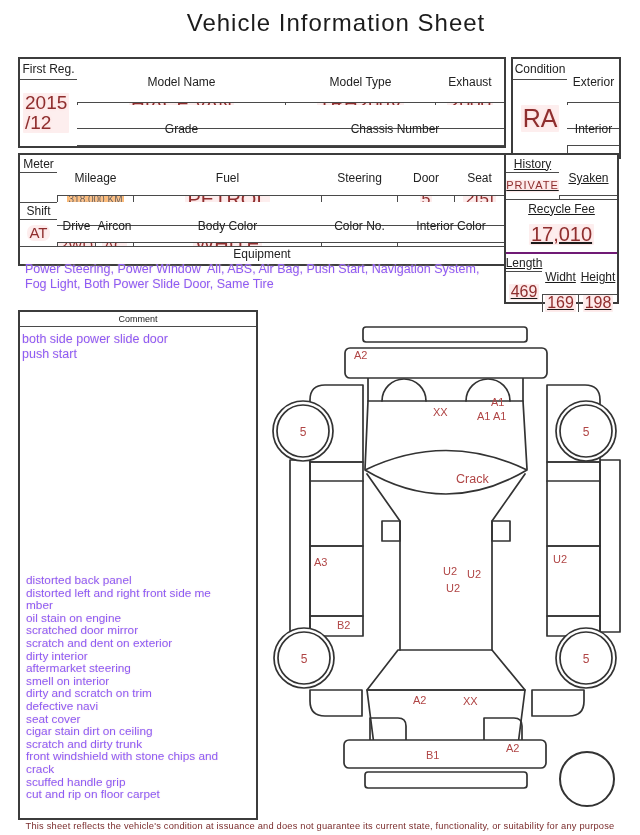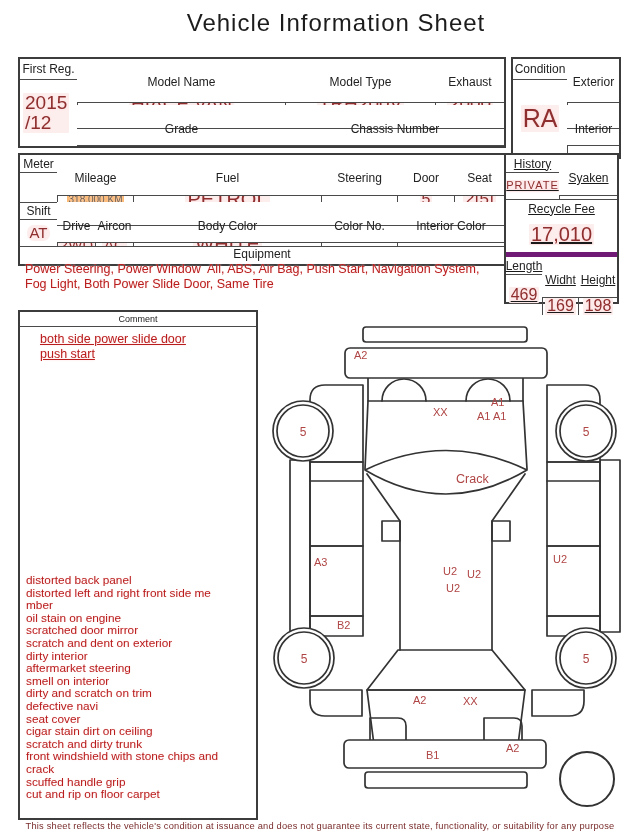--- a/index.html
+++ b/index.html
@@ -22,21 +22,21 @@
   .cell { display:flex; align-items:center; justify-content:center; text-align:center; overflow:hidden; }
   .bl { border-left:1px solid #4a4a4a;margin-top:23px; }
   .bt { border-top:1px solid #4a4a4a; }
 
   .red-val {
     color:#8e2e2e;
     text-shadow:0 0 3px #ffd6d6;
     background:#fdeeee;
     padding:0 2px; line-height:1.05; border-radius:1px;
   }
-  .note-red { color:#b91c1c; text-shadow:0 0 2px #ffe0e0; }
+  .note-red { color:#8b5cf6; text-shadow:0 0 2px #ffe0e0; }
   .grayish  { color:#6d5e50; text-shadow:0 0 2px #f5dede; }
 
   .fs20 { font-size:20px; } .fs19 { font-size:19px; } .fs25 { font-size:25px; }
   .fs17 { font-size:17px; } .fs16 { font-size:16px; } .fs15 { font-size:15px;border-radius:7px; }
   .fs11 { font-size:11px; letter-spacing:1px; } .fs10 { font-size:10px; }
 
   .multiline { white-space:pre-line; }
 
   
   #box-main1 { left:18px; top:57px; width:488px; height:91px;
@@ -47,29 +47,29 @@
     display:grid; grid-template-columns:54px 1fr;
     grid-template-rows:20px 26px 17px 1fr; }
   
   #box-main2 { left:18px; top:153px; width:488px; height:113px;
     display:grid; grid-template-columns:37px 38px 38px 188px 76px 57px 1fr;
     grid-template-rows:17px 30px 17px 27px 14px 1fr; }
   
   #box-right2 { left:504px; top:153px; width:115px; height:151px; display:flex; flex-direction:column;text-decoration:underline; }
   #hs-grid   { display:grid; grid-template-columns:53px 1fr; grid-template-rows:17px 27px; }
   #recycle   { border-top:1px solid #4a4a4a; }
-  #size-grid { border-top:5px solid #701a75; flex:1;
+  #size-grid { border-top:2px solid #701a75; flex:1;
     display:grid; grid-template-columns:36px 36px 1fr; grid-template-rows:17px 1fr; }
 
   
   #box-notes { left:18px; top:310px; width:240px; height:510px; display:flex; flex-direction:column; }
   .strip-hdr { height:15px; flex:0 0 15px; font-size:9px; display:flex; align-items:center; justify-content:center; }
   .strip-bb { border-bottom:1px solid #4a4a4a; }
   .strip-bt { border-top:1px solid #4a4a4a; }
-  #comment-area { flex:0 0 241px; padding:5px 20px; font-size:12.5px; line-height:15px;text-decoration:underline; }
+  #comment-area { flex:0 0 241px; padding:5px 2px; font-size:12.5px; line-height:15px; }
   #note-area    { flex:1; padding:6px 6px; font-size:11.8px; line-height:12.6px; }
 
   
   #equip-text { padding:2px 5px 0 5px; font-size:12.5px; line-height:15px;
     text-align:left; justify-content:flex-start; align-items:flex-start;
     white-space:pre-wrap; display:block; }
 
   
   #diagram { left:270px; top:305px; width:370px; height:515px; }
   #diagram text { font-family:"Liberation Sans","DejaVu Sans",sans-serif; }

